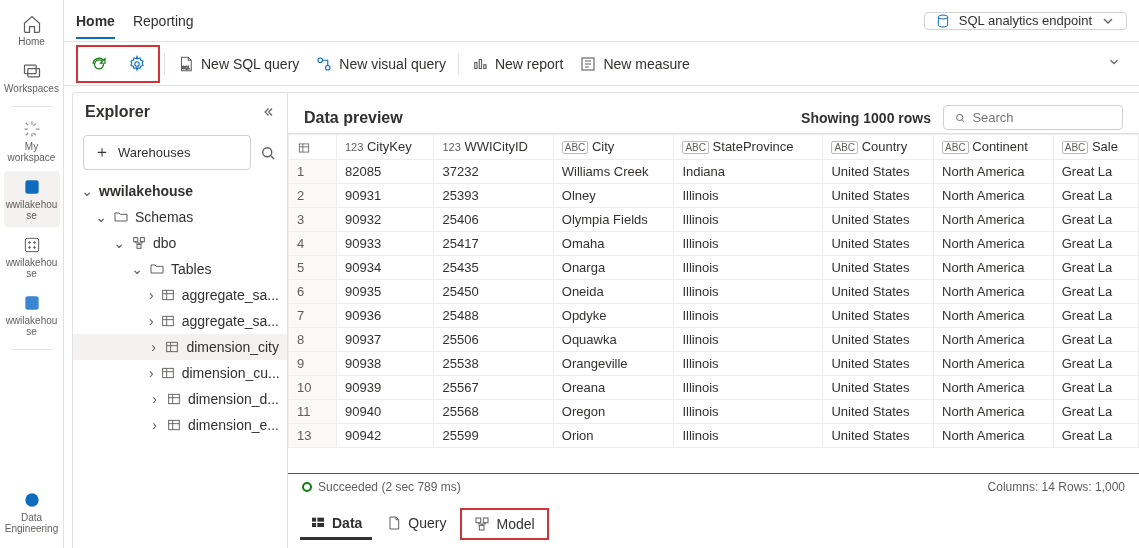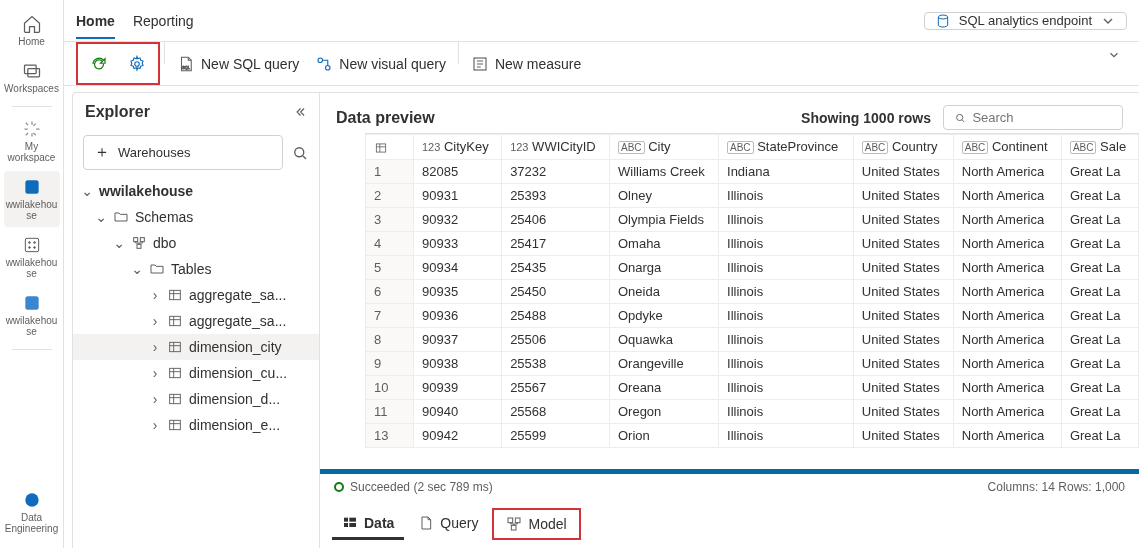--- a/index.html
+++ b/index.html
@@ -13,57 +13,57 @@
 
 .main { flex: 1; display: flex; flex-direction: column; }
 
 .topbar { height: 42px; display: flex; align-items: center; padding: 0 12px; border-bottom: 1px solid #e1e1e1; justify-content: space-between; }
 .toptabs { display: flex; gap: 18px; font-size: 14px; }
 .toptab { padding: 10px 0 8px; cursor: pointer; border-bottom: 2px solid transparent; }
 .toptab.active { border-bottom-color: #0f6cbd; font-weight: 600; }
 .endpoint-drop { display: flex; align-items: center; gap: 8px; border: 1px solid #d1d1d1; border-radius: 4px; padding: 0 10px; font-size: 13px; cursor: pointer; }
 .endpoint-drop svg { width: 16px; height: 16px; }
 
-.toolbar { height: 44px; display: flex; padding: 0 12px; border-bottom: 1px solid #e1e1e1; }
+.toolbar { height: 44px; display: flex; align-items: center; padding: 0 12px; border-bottom: 1px solid #e1e1e1; }
 .tb-btn { display: flex; align-items: center; gap: 6px; padding: 6px 8px; border-radius: 4px; cursor: pointer; font-size: 14px; }
 .tb-btn svg { width: 18px; height: 18px; }
 .tb-sep { width: 1px; height: 22px; background: #e1e1e1; margin: 0 4px; }
 .tb-redbox { border: 2px solid #d13438; padding: 2px 4px; display: flex; gap: 4px; }
 .tb-right { margin-left: auto; cursor: pointer; padding: 6px; }
 
 .content { flex: 1; display: flex; overflow: hidden; }
 
-.explorer { width: 248px; border-right: 1px solid #e1e1e1; display: flex; flex-direction: column; overflow: hidden; border-radius: 4px 0 0 0; margin-left: 8px; margin-top: 6px; border-top:1px solid #e1e1e1; border-left:1px solid #e1e1e1;}
+.explorer { width: 216px; border-right: 1px solid #e1e1e1; display: flex; flex-direction: column; overflow: hidden; border-radius: 4px 0 0 0; margin-left: 8px; margin-top: 6px; border-top:1px solid #e1e1e1; border-left:1px solid #e1e1e1;}
 .explorer-head { display:flex; align-items:center; justify-content:space-between; padding:10px 12px; font-weight:600; font-size:16px;}
 .explorer-head svg{width:14px;height:14px;cursor:pointer;}
 .wh-row { display:flex; align-items:center; gap:8px; margin:4px 10px 8px; }
 .wh-pill { flex:1; border:1px solid #d1d1d1; border-radius:4px; display:flex; align-items:center; gap:8px; padding:6px 10px; font-size:13px; cursor:pointer;}
 .wh-search { width:18px; height:18px; cursor:pointer; }
 .tree { flex:1; overflow:auto; font-size:14px; padding-bottom:8px;}
 .tnode { display:flex; align-items:center; gap:6px; padding:5px 8px; cursor:pointer; white-space:nowrap; }
 .tnode.sel { background:#f3f2f1;}
 .tnode .chev{width:12px; text-align:center; color:#605e5c;}
 .tnode svg{width:16px;height:16px;flex-shrink:0;}
 .ind1{padding-left:22px;} .ind2{padding-left:40px;} .ind3{padding-left:58px;} .ind4{padding-left:76px;}
 
 .dp { flex:1; display:flex; flex-direction:column; margin-top:6px; border-top:1px solid #e1e1e1;}
 .dp-head { display:flex; align-items:center; padding:12px 16px 3px; gap:12px;}
 .dp-title { font-weight:600; font-size:16px; flex:1;}
 .dp-show { font-size:14px; font-weight:600; }
 .dp-search { display:flex; align-items:center; gap:6px; border:1px solid #d1d1d1; border-radius:4px; padding:4px 10px; width:180px; }
 .dp-search input{border:none; outline:none; width:100%; font-size:13px;}
-.dp-table-wrap{flex:1; overflow:auto; border-top:1px solid #e1e1e1;margin-left:45px;}
+.dp-table-wrap{flex:1; overflow:auto; border-top:1px solid #e1e1e1;}
 table.grid{border-collapse:collapse; width:100%; font-size:13px;}
 table.grid th, table.grid td{border:1px solid #ededed; padding:4px 8px; text-align:left; height:22px;}
 table.grid th{background:#fff; font-weight:400; color:#605e5c; position:sticky; top:0;}
 table.grid th .hlabel{color:#323130;}
 .rownum{background:#faf9f8; color:#605e5c; text-align:center; width:48px;}
 .col-corner{width:48px; text-align:center;}
 th svg{width:14px;height:14px;vertical-align:middle;}
-.dp-status{display:flex; align-items:center; padding:6px 14px; font-size:12px; color:#605e5c; border-top:5px solid #0369a1;}
+.dp-status{display:flex; align-items:center; padding:6px 14px; font-size:12px; color:#605e5c; border-top:1px solid #0369a1;}
 .dp-status .dot{width:10px;height:10px;border-radius:50%; border:2px solid #107c10; margin-right:6px;}
 .dp-status .right{margin-left:auto;}
 
 .bottom-tabs{display:flex; align-items:center; gap:4px; padding:8px 12px;}
 .btab{display:flex; align-items:center; gap:6px; padding:6px 10px; font-size:14px; border-bottom:3px solid transparent; cursor:pointer;}
 .btab.active{border-bottom-color:#323130; font-weight:600;}
 .btab svg{width:16px;height:16px;}
 .btab-red{border:2px solid #d13438; padding:6px 12px;align-items:center;}
 </style>
 </head>
@@ -170,20 +170,28 @@
     </div>
     <div class="tb-btn">
       <svg viewBox="0 0 24 24" fill="none" stroke="#0f6cbd" stroke-width="1.5">
           <circle cx="7" cy="7" r="3"></circle>
           <circle cx="17" cy="17" r="3"></circle>
           <path d="M10 7h7v7"></path>
         </svg>
       <span>New visual query</span>
     </div>
     <div class="tb-sep"></div>
+    <div class="tb-btn">
+      <svg viewBox="0 0 24 24" fill="none" stroke="#605e5c" stroke-width="1.5">
+          <rect x="5" y="10" width="3" height="8"></rect>
+          <rect x="11" y="6" width="3" height="12"></rect>
+          <rect x="17" y="13" width="3" height="5"></rect>
+        </svg>
+      <span>New report</span>
+    </div>
     <div class="tb-btn">
       <svg viewBox="0 0 24 24" fill="none" stroke="#605e5c" stroke-width="1.5">
           <rect x="4" y="4" width="16" height="16"></rect>
           <path d="M8 8h8M8 12h8M8 16h5"></path>
         </svg>
       <span>New measure</span>
     </div>
     <div class="tb-right">
       <svg viewBox="0 0 24 24" width="14" height="14" fill="none" stroke="#605e5c" stroke-width="2">
           <path d="M6 9l6 6 6-6"></path>

